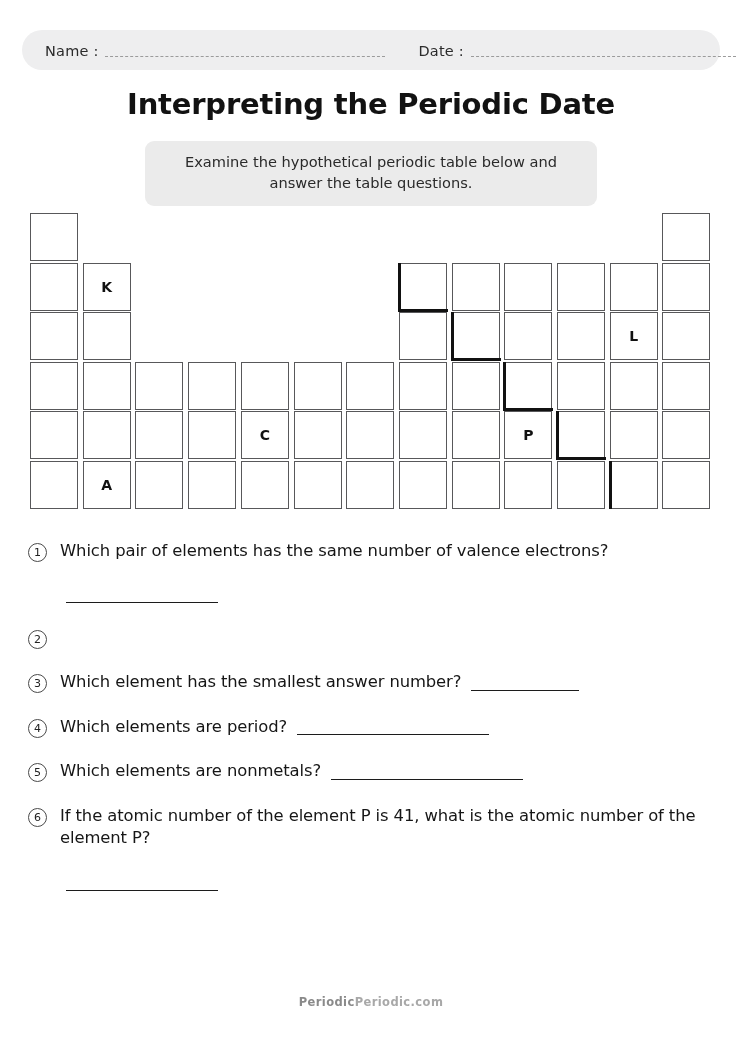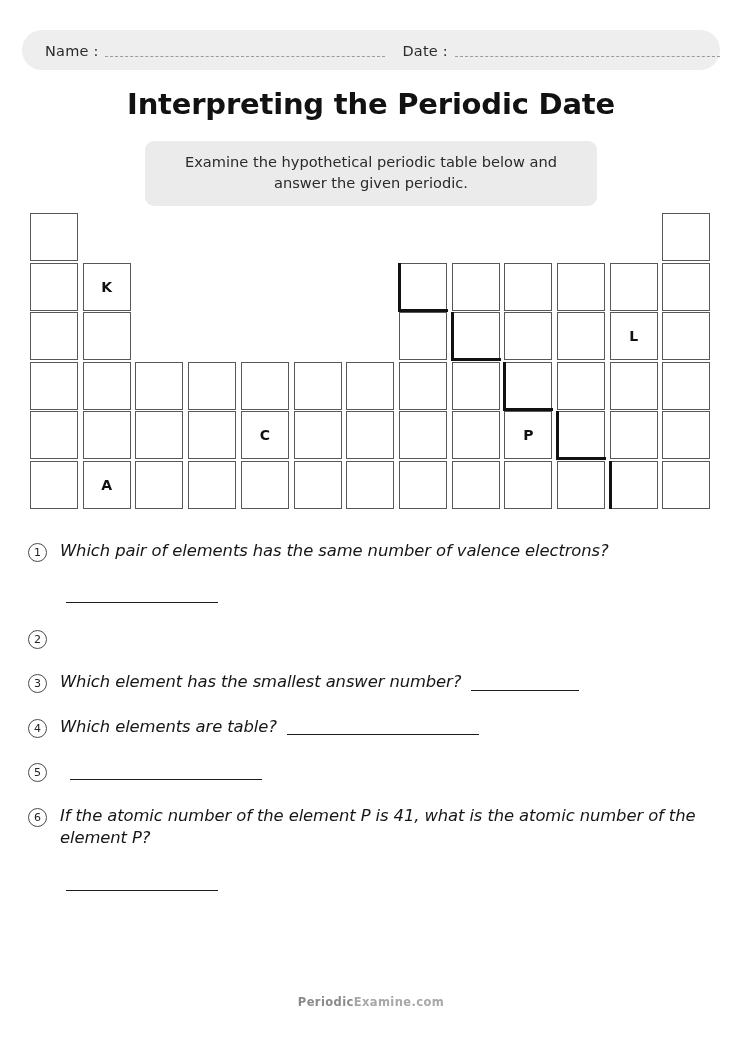--- a/index.html
+++ b/index.html
@@ -41,21 +41,21 @@
     padding-bottom: 11px;
   }
   .field-rule {
     border-bottom: 1.5px dashed #9b9b9b;
     margin-left: 7px;
     margin-bottom: 13px;
     height: 0;
   }
   .name-field { margin-left: 23px; }
   .name-field .field-rule { width: 280px; }
-  .date-field { margin-left: 17px; }
+  .date-field { margin-left: 33px; }
   .date-field .field-rule { width: 265px; }
 
   
   .page-title {
     position: absolute;
     top: 87px;
     left: 0;
     width: 742px;
     text-align: center;
     font-size: 29px;
@@ -132,21 +132,20 @@
     justify-content: center;
     margin-top: 3px;
     margin-right: 13px;
     box-sizing: border-box;
   }
   .qbody {
     font-size: 16.4px;
     line-height: 1.37;
     color: #161616;
     letter-spacing: -0.1px;
-    font-style: italic;
   }
   .qtext { display: inline; }
   .inline-rule {
     display: inline-block;
     border-bottom: 1.6px solid #1c1c1c;
     vertical-align: bottom;
     margin-left: 10px;
     margin-bottom: 3px;
     height: 0;
   }
@@ -180,21 +179,21 @@
     <span class="field-rule"></span>
   </div>
   <div class="field date-field">
     <span class="field-label">Date :</span>
     <span class="field-rule"></span>
   </div>
 </div>
 
 <div class="page-title">Interpreting the Periodic Date</div>
 
-<div class="instruction-box">Examine the hypothetical periodic table below and answer the given periodic.</div>
+<div class="instruction-box">Examine the hypothetical periodic table below and answer the table questions.</div>
 
 <div id="ptable">
     <div class="cell" style="left: 0px; top: 0px;"></div>
     <div class="cell" style="left: 632.4px; top: 0px;"></div>
     <div class="cell" style="left: 0px; top: 49.5px;"></div>
     <div class="cell" style="left: 52.7px; top: 49.5px;">
       <span>K</span>
     </div>
     <div class="cell" style="left: 368.9px; top: 49.5px;"></div>
     <div class="cell" style="left: 421.6px; top: 49.5px;"></div>
@@ -276,28 +275,28 @@
     <div class="block-rule" style="margin-top: 40px;"></div>
     <div class="qrow" style="margin-top: 24px;">
       <div class="qnum">2</div>
     </div>
     <div class="qrow" style="margin-top: 22px;">
       <div class="qnum">3</div>
       <div class="qbody"><span class="qtext">Which element has the smallest answer number?</span><span class="inline-rule" style="width: 108px;"></span></div>
     </div>
     <div class="qrow" style="margin-top: 22px;">
       <div class="qnum">4</div>
-      <div class="qbody"><span class="qtext">Which elements are table?</span><span class="inline-rule" style="width: 192px;"></span></div>
+      <div class="qbody"><span class="qtext">Which elements are period?</span><span class="inline-rule" style="width: 192px;"></span></div>
     </div>
     <div class="qrow" style="margin-top: 22px;">
       <div class="qnum">5</div>
-      <div class="qbody"><span class="inline-rule" style="width: 192px;"></span></div>
+      <div class="qbody"><span class="qtext">Which elements are nonmetals?</span><span class="inline-rule" style="width: 192px;"></span></div>
     </div>
     <div class="qrow" style="margin-top: 22px;">
       <div class="qnum">6</div>
       <div class="qbody"><span class="qtext">If the atomic number of the element P is 41, what is the atomic number of the element P?</span></div>
     </div>
     <div class="block-rule" style="margin-top: 40px;"></div>
   </div>
 
 <div class="footer">
-  <span class="f-a">Periodic</span><span class="f-b">Examine.com</span>
+  <span class="f-a">Periodic</span><span class="f-b">Periodic.com</span>
 </div>
 
 </body></html>

